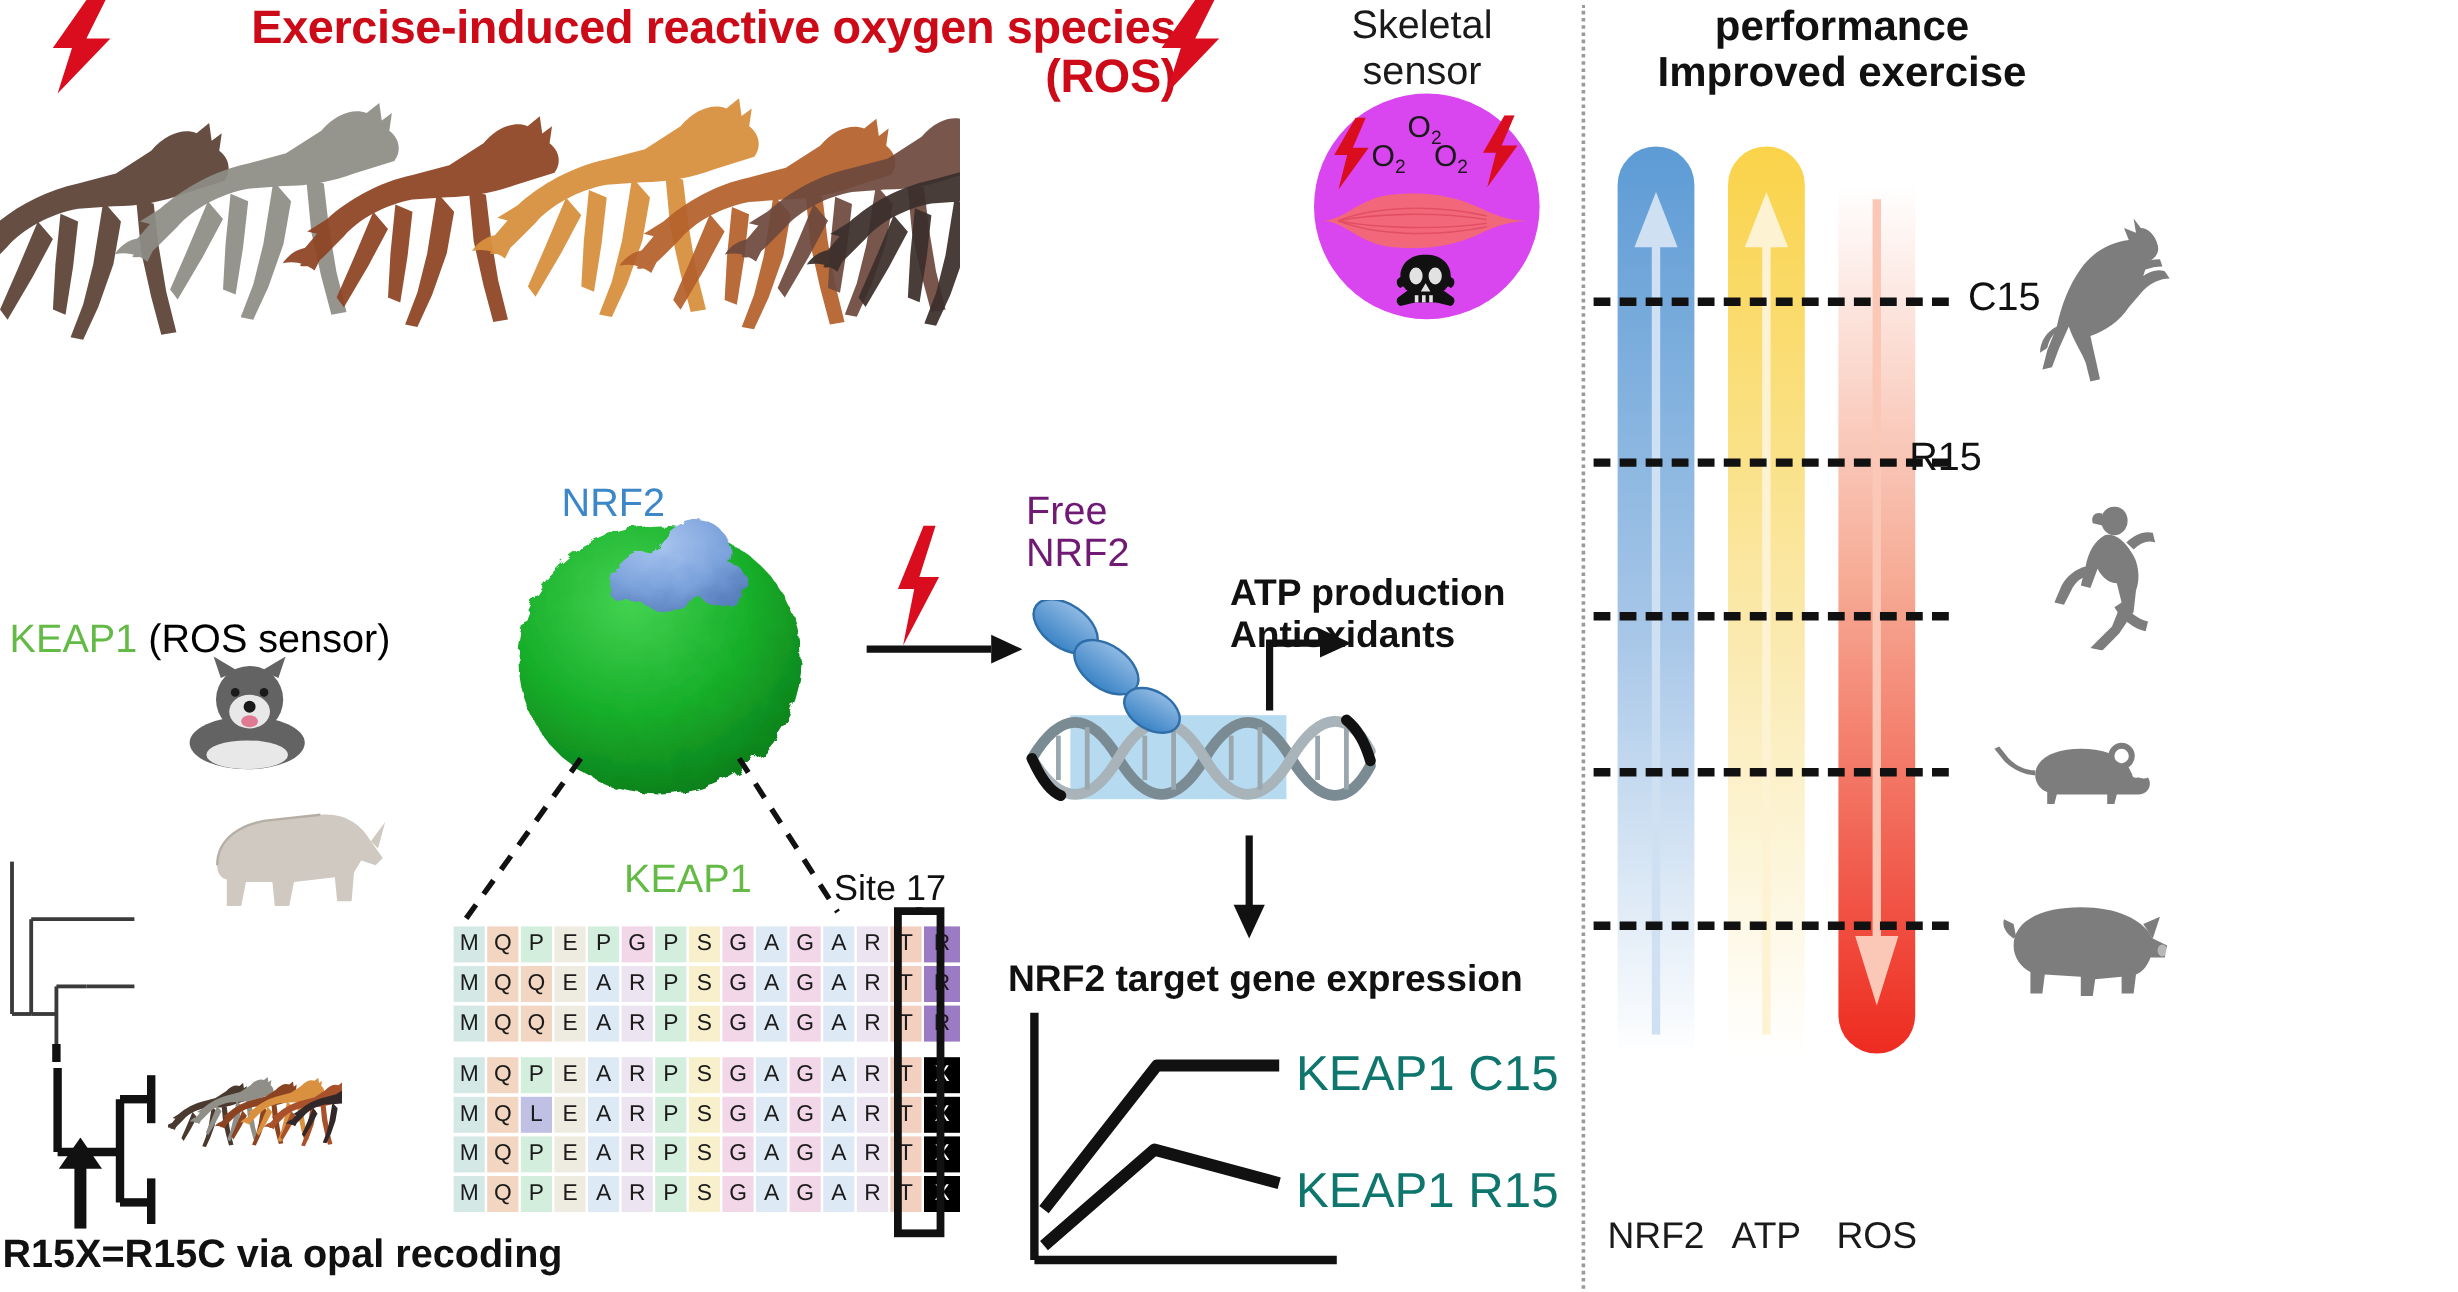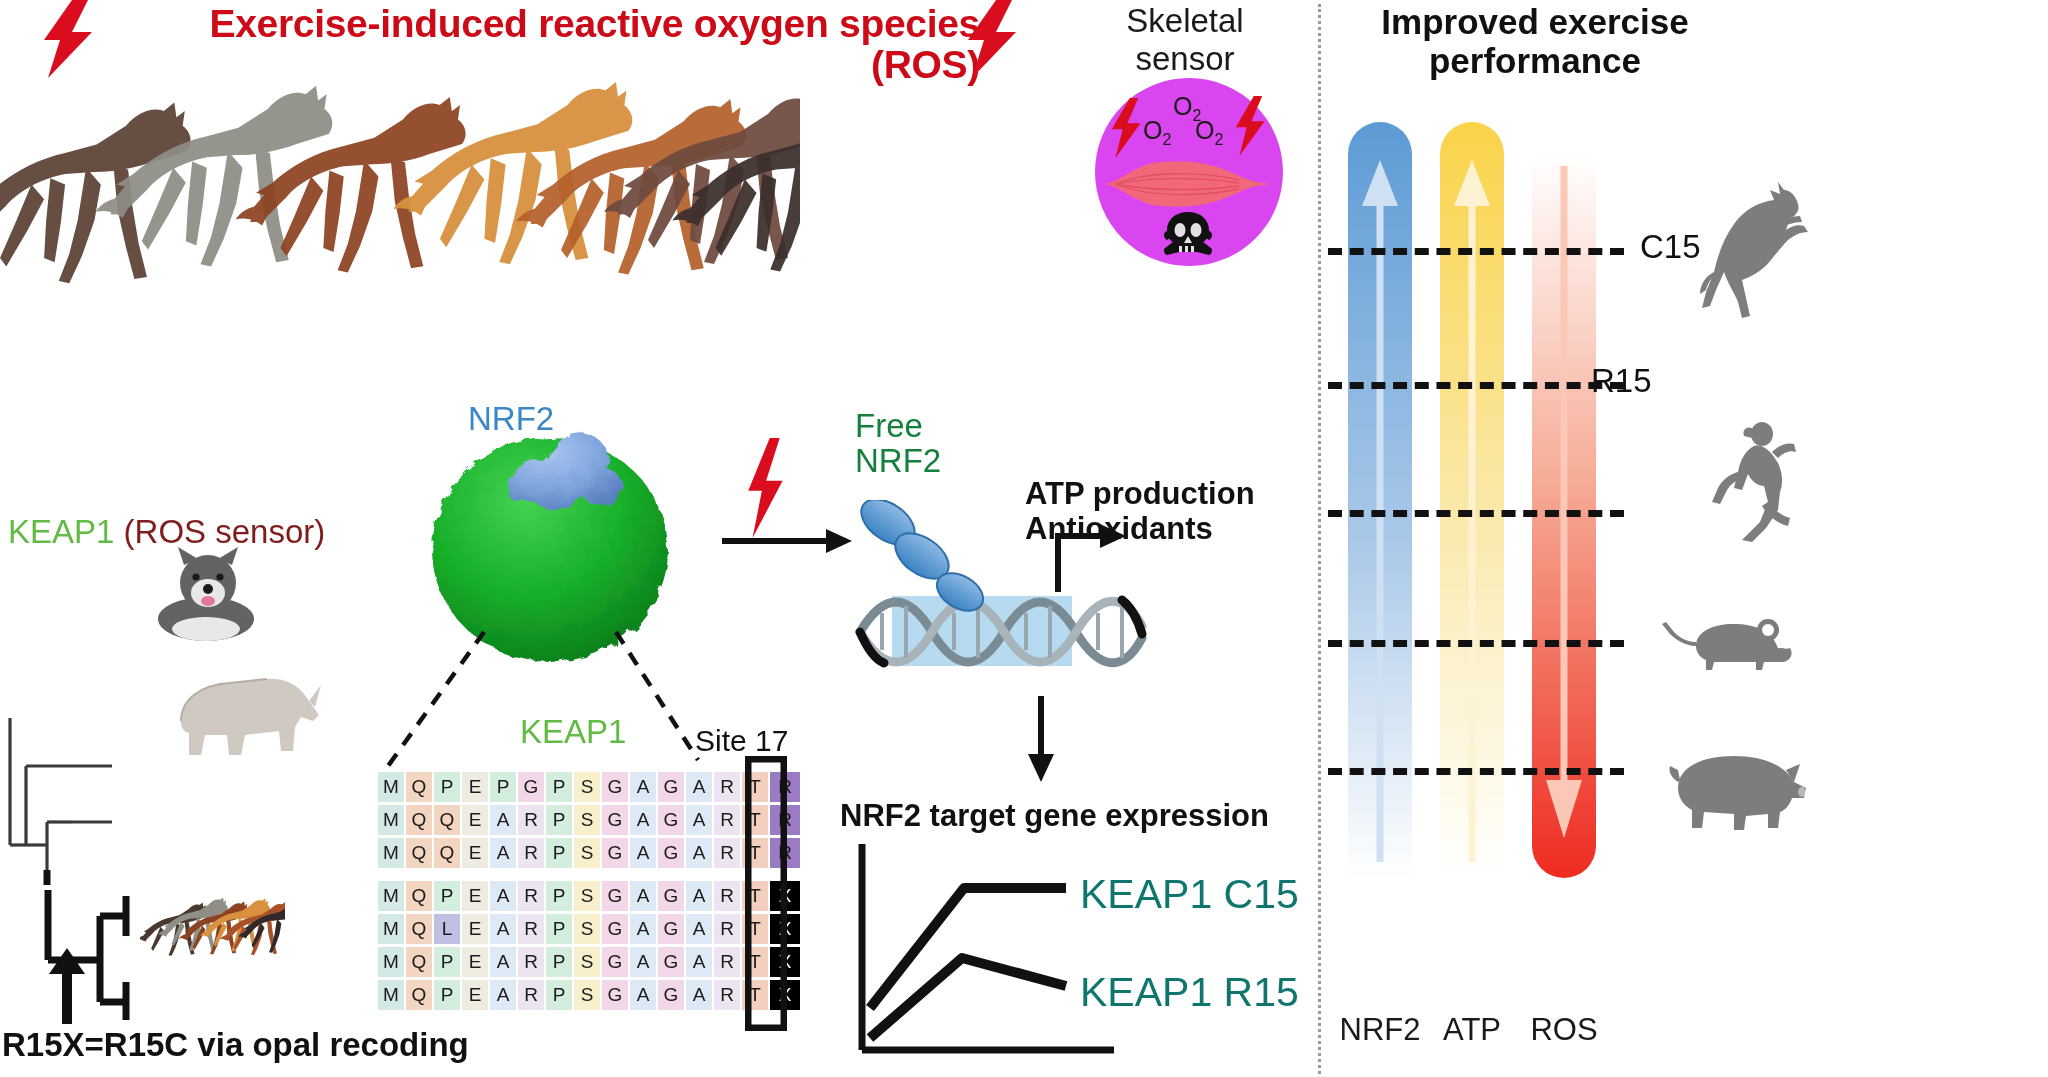--- a/index.html
+++ b/index.html
@@ -25,24 +25,24 @@
   .o2 sub{font-size:16px;}
 
   
   #divider{left:1318px;top:4px;width:0;height:1070px;
       border-left:3px dotted #9a9a9a;}
 
   
   #lbl-nrf2{left:468px;top:400px;font-size:33px;color:#3b87c7;}
   #lbl-keap1-sensor{left:8px;top:513px;font-size:33px;white-space:nowrap;}
   #lbl-keap1-sensor .g{color:#63bb46;}
-  #lbl-keap1-sensor .r{color:#7f1d1d;text-align:right;}
+  #lbl-keap1-sensor .r{color:#000000;text-align:right;}
   #lbl-keap1{left:520px;top:713px;font-size:33px;color:#63bb46;}
   #lbl-site15{left:695px;top:724px;font-size:30px;color:#111;}
-  #lbl-freenrf2{left:855px;top:408px;font-size:33px;color:#15803d;line-height:1.07;}
+  #lbl-freenrf2{left:855px;top:408px;font-size:33px;color:#701a75;line-height:1.07;}
   #lbl-atp{left:1025px;top:477px;font-size:31px;font-weight:bold;line-height:1.12;}
   #lbl-target{left:840px;top:798px;font-size:31px;font-weight:bold;}
   #lbl-r15x{left:2px;top:1026px;font-size:33px;font-weight:bold;white-space:nowrap;}
 
   
   .chart-lgd{position:absolute;font-size:41px;color:#0f766e;}
 
   
   #aln{left:378px;top:772px;}
   .aln-row{height:30px;display:flex;margin-bottom:3px;}
@@ -495,22 +495,22 @@
       <div class="aln-cell site" style="background: rgb(0, 0, 0); color: rgb(255, 255, 255);">X</div>
     </div>
   </div>
 
 <svg class="abs" style="left:745px;top:756px;" width="42" height="275" viewBox="0 0 42 275">
   <rect x="3" y="3" width="36" height="269" fill="none" stroke="#111" stroke-width="7"></rect>
   <line x1="21" y1="-16" x2="21" y2="6" stroke="#111" stroke-width="5"></line>
 </svg>
 
 <div class="abs" id="title-improved">
+  <div>performance</div>
   <div>Improved exercise</div>
-  <div>performance</div>
 </div>
 
 <svg class="abs" style="left:1340px;top:120px;" width="320" height="880" viewBox="0 0 320 880">
   <defs>
     <linearGradient id="gradNRF2" x1="0" y1="0" x2="0" y2="1">
       <stop offset="0%" stop-color="#5d9bd5"></stop>
         <stop offset="55%" stop-color="#a9c8e8"></stop>
       <stop offset="100%" stop-color="#ffffff"></stop>
     </linearGradient>
     <linearGradient id="gradATP" x1="0" y1="0" x2="0" y2="1">

